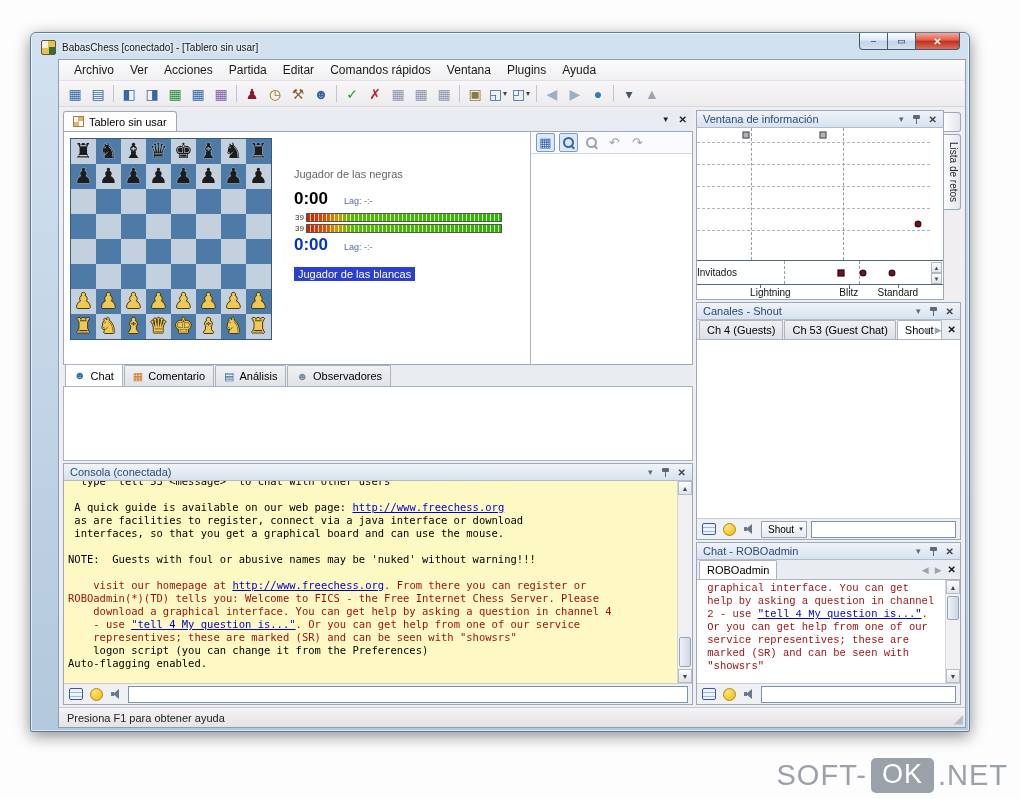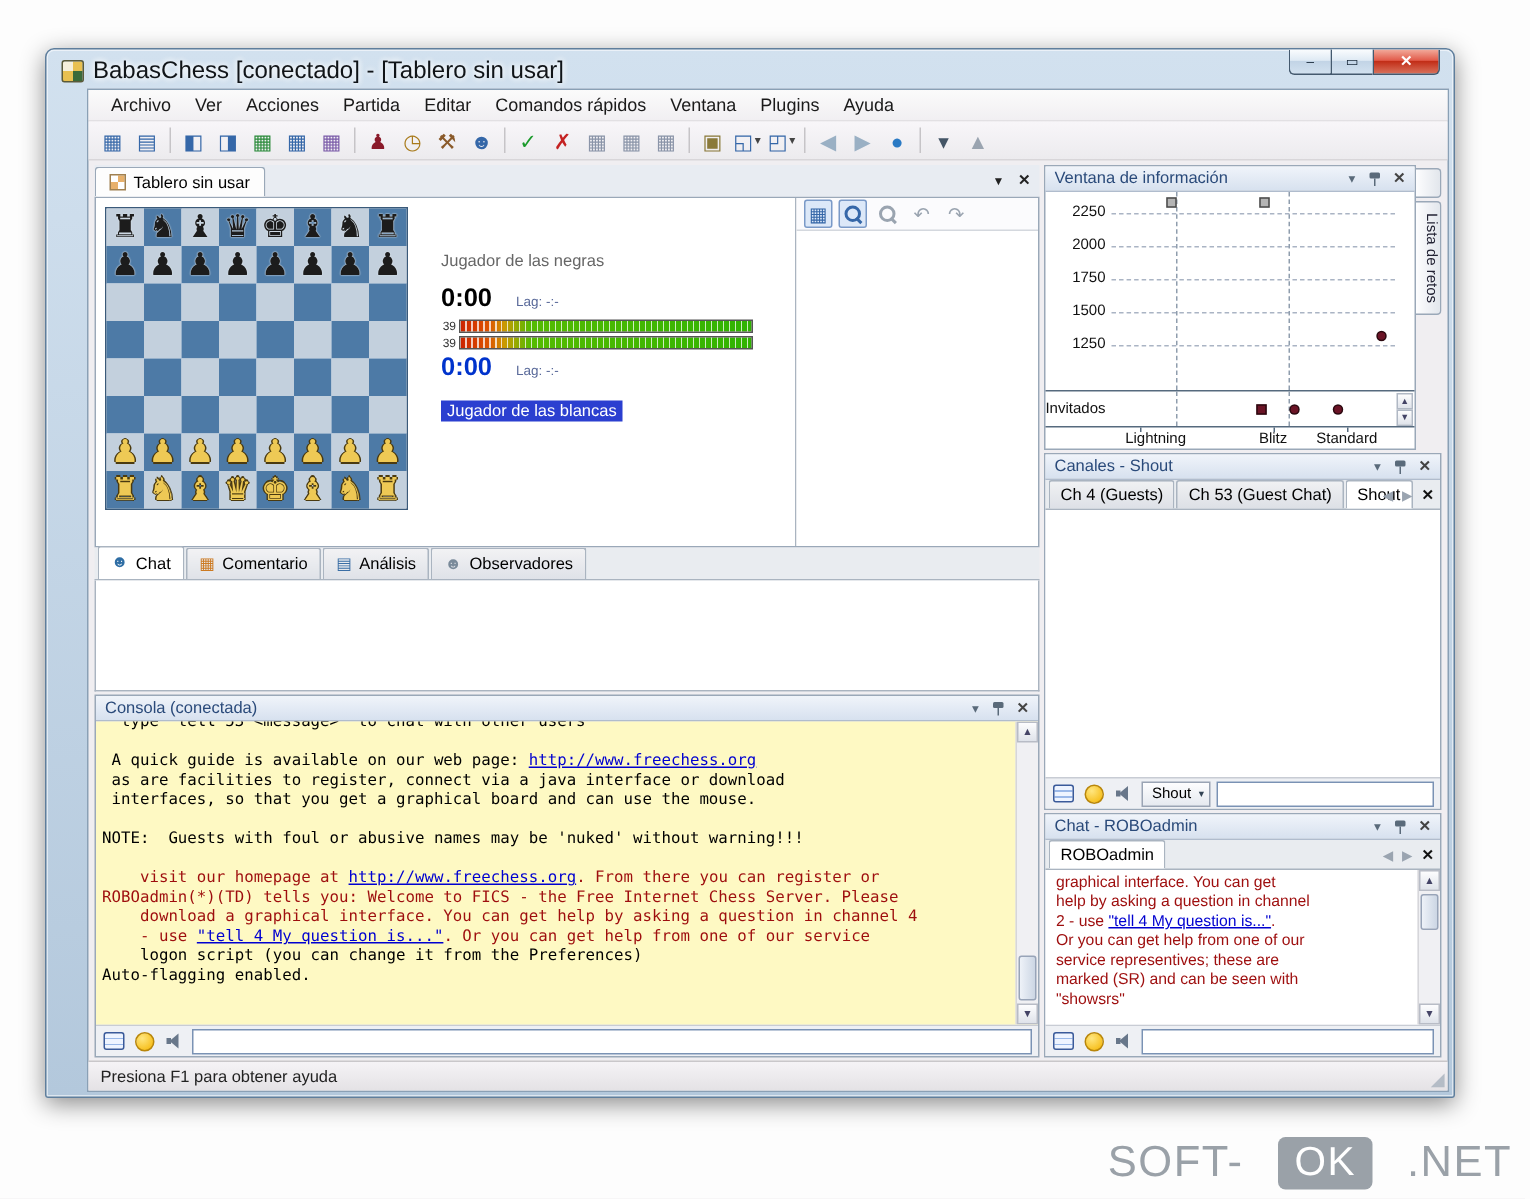--- a/index.html
+++ b/index.html
@@ -7,21 +7,21 @@
   body{background:#fdfdfd;font-family:"Liberation Sans",sans-serif;position:relative;overflow:hidden;}
 
   
   .window{position:absolute;left:30px;top:32px;width:940px;height:700px;
     background:linear-gradient(#d2e1ef,#b3c8dc);border:1px solid #5f7e9c;border-radius:6px 6px 2px 2px;
     box-shadow:0 4px 16px rgba(0,0,0,.45), inset 0 0 0 1px rgba(255,255,255,.55);
     padding:3px;display:flex;flex-direction:column;}
   .titlebar{height:23px;display:flex;align-items:center;padding:0 2px;position:relative;flex:0 0 auto;}
   .app-icon{width:15px;height:15px;margin:0 6px 0 5px;border:1px solid #5a5a3a;border-radius:2px;
     background:conic-gradient(#e8c050 0 25%,#3a6a3a 0 50%,#e8c050 0 75%,#f5f0dc 0);}
-  .title{font-size:16px;color:#101418;text-shadow:0 0 4px #fff,0 0 4px #fff;}
+  .title{font-size:10px;color:#101418;text-shadow:0 0 4px #fff,0 0 4px #fff;}
   .winbtns{position:absolute;right:6px;top:-3px;display:flex;}
   .wbtn{height:17px;display:flex;align-items:center;justify-content:center;font-size:9px;
     border:1px solid #44596e;border-top:none;color:#152536;}
   .wbtn.min{width:29px;border-radius:0 0 0 4px;background:linear-gradient(#fafcfe,#dfeaf4 45%,#c2d4e6 50%,#d2e1ef);}
   .wbtn.max{width:27px;border-left:none;border-right:none;background:linear-gradient(#fafcfe,#dfeaf4 45%,#c2d4e6 50%,#d2e1ef);}
   .wbtn.close{width:45px;border-radius:0 0 4px 0;color:#fff;font-weight:bold;font-size:10px;
     background:linear-gradient(#f2ab9b,#e25b4a 45%,#c22e18 50%,#d8705a);}
 
   .frame{flex:1;display:flex;flex-direction:column;background:#f0eef1;border:1px solid #8aa0b5;min-height:0;margin-left:24px;}
   .menubar{height:21px;display:flex;align-items:center;padding-left:8px;gap:2px;font-size:12px;color:#1a1a1a;
@@ -95,21 +95,21 @@
   .icon-pin{width:9px;height:11px;position:relative;display:inline-block;}
   .icon-pin::before{content:"";position:absolute;left:1px;top:1px;width:7px;height:4px;background:#5a6a7a;border-radius:1px;}
   .icon-pin::after{content:"";position:absolute;left:4px;top:5px;width:1px;height:5px;background:#5a6a7a;}
 
   .console-body{flex:1;background:#fef9c3;position:relative;overflow:hidden;min-height:0;}
   .console-text{position:absolute;left:4px;top:-6px;right:18px;
     font-family:"DejaVu Sans Mono","Liberation Mono",monospace;font-size:10.5px;line-height:13px;}
   .cline{white-space:pre;}
   .c-red{color:#9e0e0e;}
   .c-link{color:#0000d0;text-decoration:underline;}
-  .mono-red{font-family:Liberation Sans, sans-serif;font-size:10.5px;line-height:13px;}
+  .mono-red{font-family:Liberation Mono, monospace;font-size:10.5px;line-height:13px;}
 
   .vscroll{position:absolute;right:0;top:0;bottom:0;width:15px;background:#f0f0f3;border-left:1px solid #d6d6da;}
   .vscroll .arr{position:absolute;left:0;right:0;height:14px;background:linear-gradient(#fdfdfe,#dfe3ea);
     border:1px solid #b8bcc6;display:flex;align-items:center;justify-content:center;font-size:7px;color:#446;}
   .arr.up{top:0;}.arr.down{bottom:0;}
   .vthumb{position:absolute;left:1px;right:1px;height:30px;background:linear-gradient(90deg,#eef2f8,#ccd6e4);border:1px solid #98a4b8;border-radius:2px;}
 
   .input-row{height:21px;display:flex;align-items:center;gap:4px;padding:1px 4px;background:#eef0f4;border-top:1px solid #c8ccd4;flex:0 0 auto;}
   .in-icon{width:16px;height:15px;display:flex;align-items:center;justify-content:center;}
   .icon-console{width:14px;height:12px;border:1px solid #3a5a9a;border-radius:2px;
@@ -158,21 +158,21 @@
   .ptab{height:19px;display:flex;align-items:center;padding:0 7px;font-size:11px;border:1px solid #aab4c0;border-bottom:none;
     border-radius:2px 2px 0 0;background:linear-gradient(#f0f1f3,#dde0e6);margin-right:1px;white-space:nowrap;}
   .ptab.active{background:#fff;}
   .tabstrip-btns{position:absolute;right:4px;top:4px;display:flex;gap:6px;align-items:center;font-size:9px;color:#9aa4b0;}
   .tabstrip-btns .x{color:#111;font-weight:bold;font-size:10px;}
   .panel-whitebody{flex:1;background:#fff;min-height:0;position:relative;}
   .robochat-panel{flex:1;}
   .robochat-text{position:absolute;left:4px;top:2px;right:18px;}
 
   
-  .watermark{position:absolute;right:12px;bottom:6px;display:flex;align-items:center;gap:23px;
+  .watermark{position:absolute;right:12px;bottom:6px;display:flex;align-items:center;gap:4px;
     font-size:29px;color:#9aa1a8;letter-spacing:1px;}
   .wm-ok{background:#9aa1a8;color:#fff;border-radius:5px;padding:1px 11px 3px;font-size:27px;}
 </style>
 </head>
 <body>
 
 <div class="window">
   <div class="titlebar">
     <span class="app-icon"></span>
     <span class="title">BabasChess [conectado] - [Tablero sin usar]</span>
@@ -503,20 +503,21 @@
                 <div class="cline"><span> A quick guide is available on our web page: </span><span class="c-link">http://www.freechess.org</span></div>
                 <div class="cline"><span> as are facilities to register, connect via a java interface or download</span></div>
                 <div class="cline"><span> interfaces, so that you get a graphical board and can use the mouse.</span></div>
                 <div class="cline">&nbsp;</div>
                 <div class="cline"><span>NOTE:  Guests with foul or abusive names may be 'nuked' without warning!!!</span></div>
                 <div class="cline">&nbsp;</div>
                 <div class="cline"><span class="c-red">    visit our homepage at </span><span class="c-link">http://www.freechess.org</span><span class="c-red">. From there you can register or</span></div>
                 <div class="cline"><span class="c-red">ROBOadmin(*)(TD) tells you: Welcome to FICS - the Free Internet Chess Server. Please</span></div>
                 <div class="cline"><span class="c-red">    download a graphical interface. You can get help by asking a question in channel 4</span></div>
                 <div class="cline"><span class="c-red">    - use </span><span class="c-link">"tell 4 My question is..."</span><span class="c-red">. Or you can get help from one of our service</span></div>
+                <div class="cline"><span class="c-red">    representives; these are marked (SR) and can be seen with "showsrs"</span></div>
                 <div class="cline"><span>    logon script (you can change it from the Preferences)</span></div>
                 <div class="cline"><span>Auto-flagging enabled.</span></div>
               </div>
             <div class="vscroll">
               <span class="arr up">▲</span>
               <span class="arr down">▼</span>
               <span class="vthumb" style="bottom:16px;"></span>
             </div>
           </div>
           <div class="input-row">
@@ -541,27 +542,20 @@
             <div class="panel-header">
               <span class="ph-title">Ventana de información</span>
               <span class="ph-icons">
                 <span>▾</span>
                 <span class="icon-pin"></span>
                 <span class="x">✕</span>
               </span>
             </div>
             <div class="info-body">
               <div class="chart-row-main">
-                <div class="cg" id="y-gutter">
-                    <div class="y-label" style="top: 8px;">2250</div>
-                    <div class="y-label" style="top: 30px;">2000</div>
-                    <div class="y-label" style="top: 52px;">1750</div>
-                    <div class="y-label" style="top: 74px;">1500</div>
-                    <div class="y-label" style="top: 96px;">1250</div>
-                  </div>
                 <div class="chart-plot" id="chart-plot">
                     <div class="gridline" style="top: 14px;"></div>
                     <div class="gridline" style="top: 36px;"></div>
                     <div class="gridline" style="top: 58px;"></div>
                     <div class="gridline" style="top: 80px;"></div>
                     <div class="gridline" style="top: 102px;"></div>
                     <div class="vsep" style="left: 23%;"></div>
                     <div class="vsep" style="left: 62.5%;"></div>
                     <div class="pt " style="left: 21%; top: 5%; background: rgb(180, 180, 180);"></div>
                     <div class="pt " style="left: 54%; top: 5%; background: rgb(180, 180, 180);"></div>

